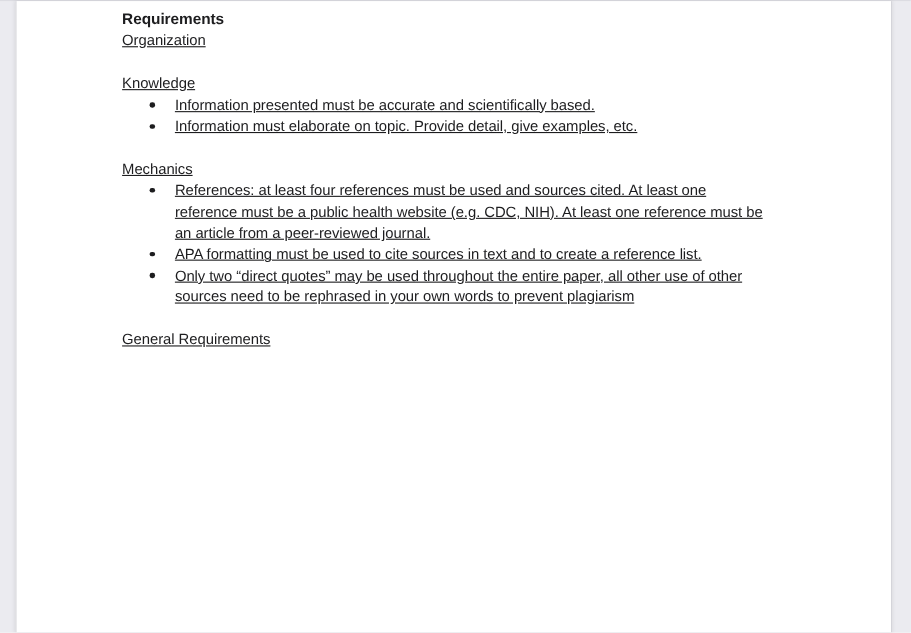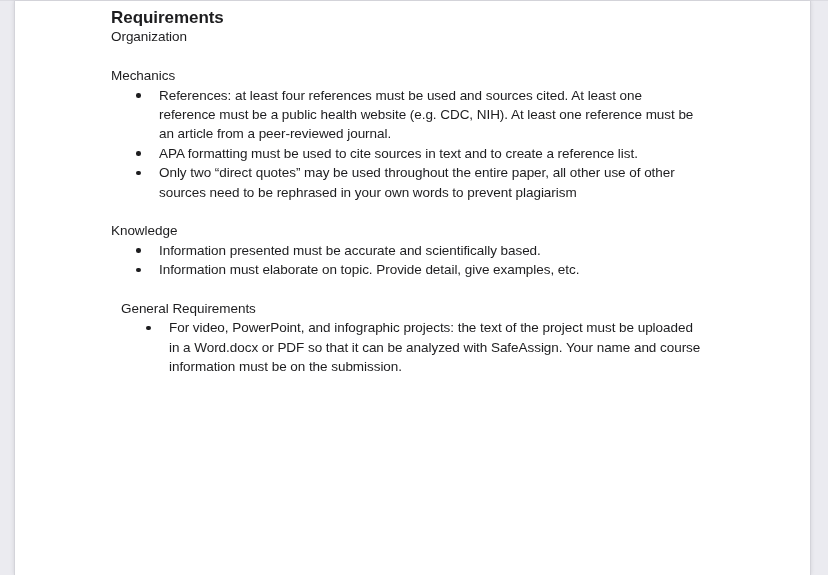--- a/index.html
+++ b/index.html
@@ -33,25 +33,25 @@
   .content {
     padding: 7px 108px 0 96px;
     color: var(--text, #1d1d1f);
     font-size: 13.5px;
     line-height: 19.4px;
     letter-spacing: -0.05px;
   }
   .doc-title {
     font-weight: bold;
     margin: 0;
-    font-size: 17px;
+    font-size: 14px;
     line-height: 19.4px;
   }
-  .doc-section { margin: 0 0 19.4px 0; }
-  .doc-section:last-child { margin-bottom: 0; margin-left: 10px; }
+  .doc-section { margin: 0 0 19.4px 0; text-decoration: underline; }
+  .doc-section:last-child { margin-bottom: 0; }
   .section-heading { margin: 0; }
   .bullet-list {
     margin: 0;
     padding: 0 0 0 48px;
     list-style: none;
   }
   .bullet-list li {
     position: relative;
     margin: 0;
   }
@@ -71,36 +71,35 @@
 
 <div class="viewport">
   <div class="page">
     <div class="content">
       <p class="doc-title">Requirements</p>
       <div>
           <section class="doc-section">
             <div class="section-heading">Organization</div>
           </section>
           <section class="doc-section">
+            <div class="section-heading">Knowledge</div>
+            <ul class="bullet-list">
+              <li>Information presented must be accurate and scientifically based.</li>
+              <li>Information must elaborate on topic. Provide detail, give examples, etc.</li>
+            </ul>
+          </section>
+          <section class="doc-section">
             <div class="section-heading">Mechanics</div>
             <ul class="bullet-list">
               <li>References: at least four references must be used and sources cited. At least one reference must be a public health website (e.g. CDC, NIH). At least one reference must be an article from a peer-reviewed journal.</li>
               <li>APA formatting must be used to cite sources in text and to create a reference list.</li>
               <li>Only two “direct quotes” may be used throughout the entire paper, all other use of other sources need to be rephrased in your own words to prevent plagiarism</li>
             </ul>
           </section>
           <section class="doc-section">
-            <div class="section-heading">Knowledge</div>
-            <ul class="bullet-list">
-              <li>Information presented must be accurate and scientifically based.</li>
-              <li>Information must elaborate on topic. Provide detail, give examples, etc.</li>
-            </ul>
-          </section>
-          <section class="doc-section">
             <div class="section-heading">General Requirements</div>
             <ul class="bullet-list">
-              <li>For video, PowerPoint, and infographic projects: the text of the project must be uploaded in a Word.docx or PDF so that it can be analyzed with SafeAssign. Your name and course information must be on the submission.</li>
             </ul>
           </section>
         </div>
     </div>
   </div>
 </div>
 
 </body></html>

